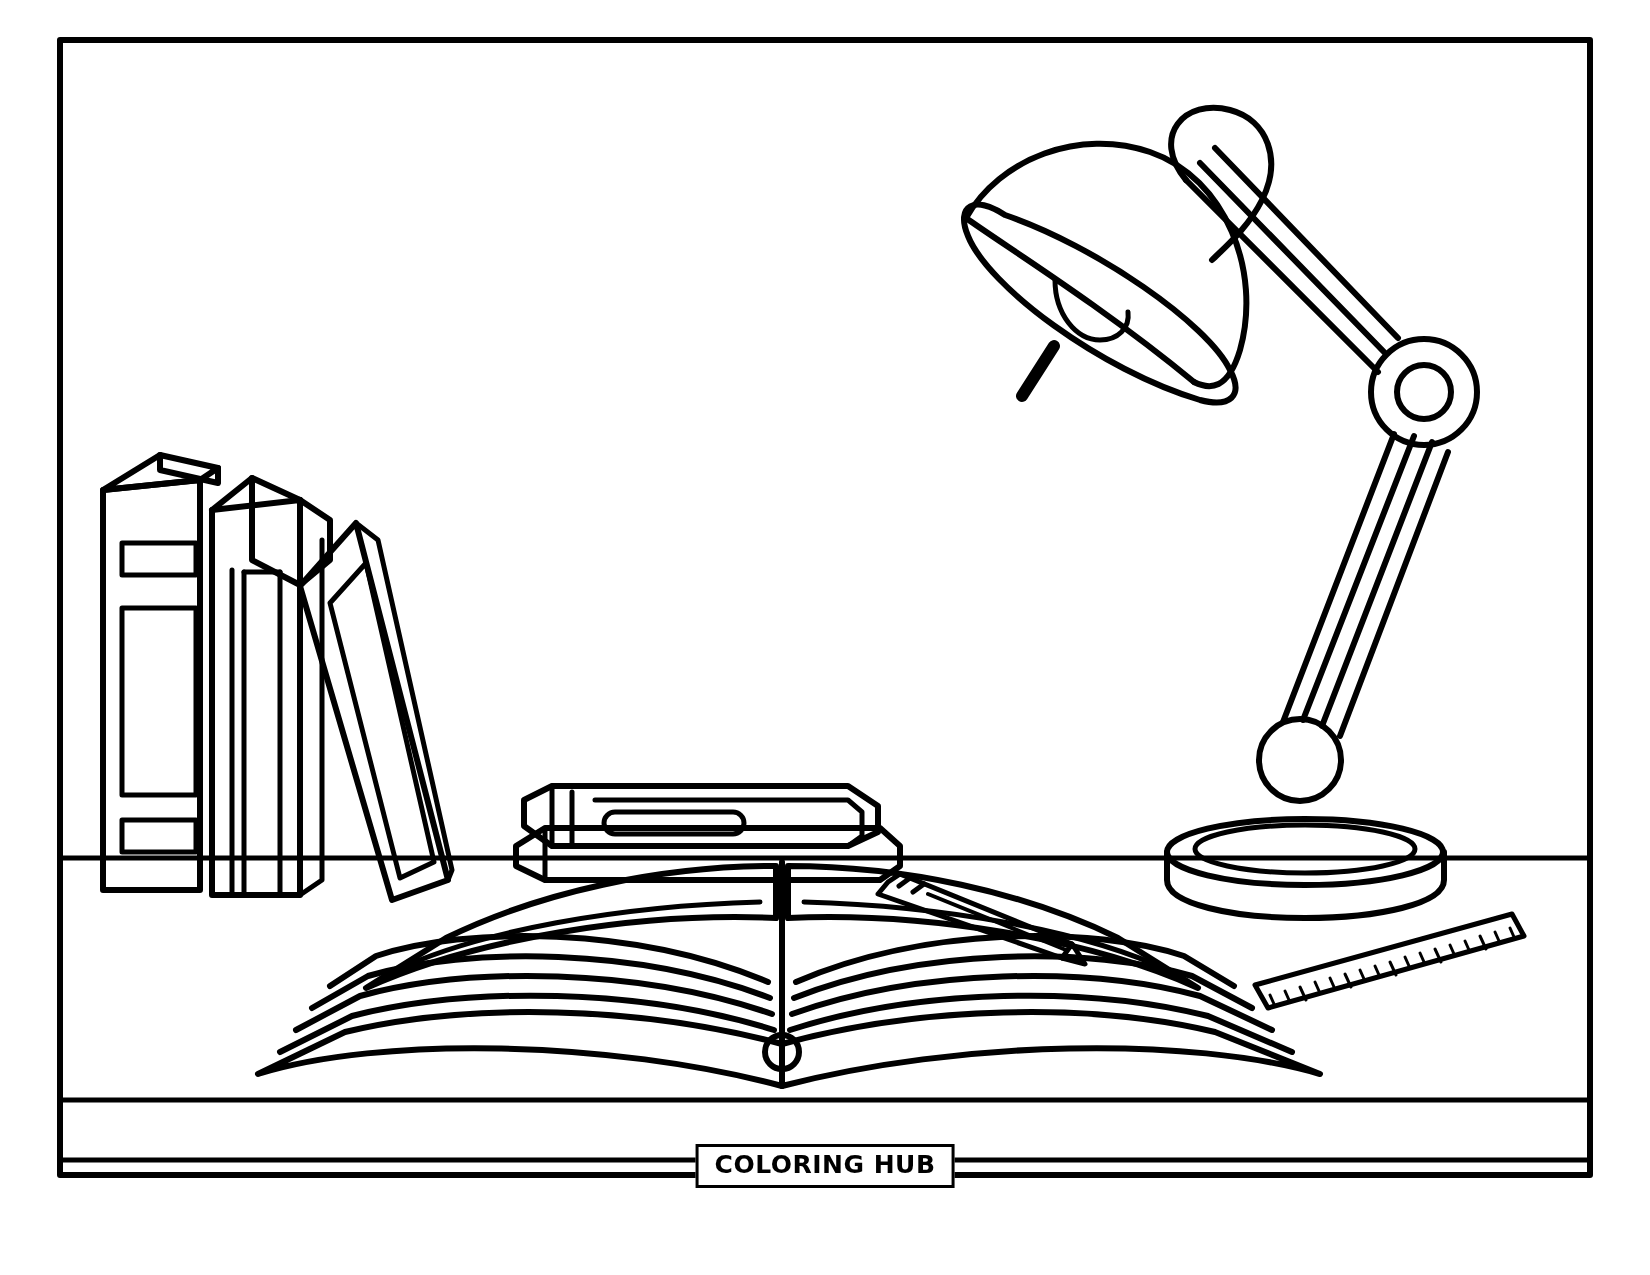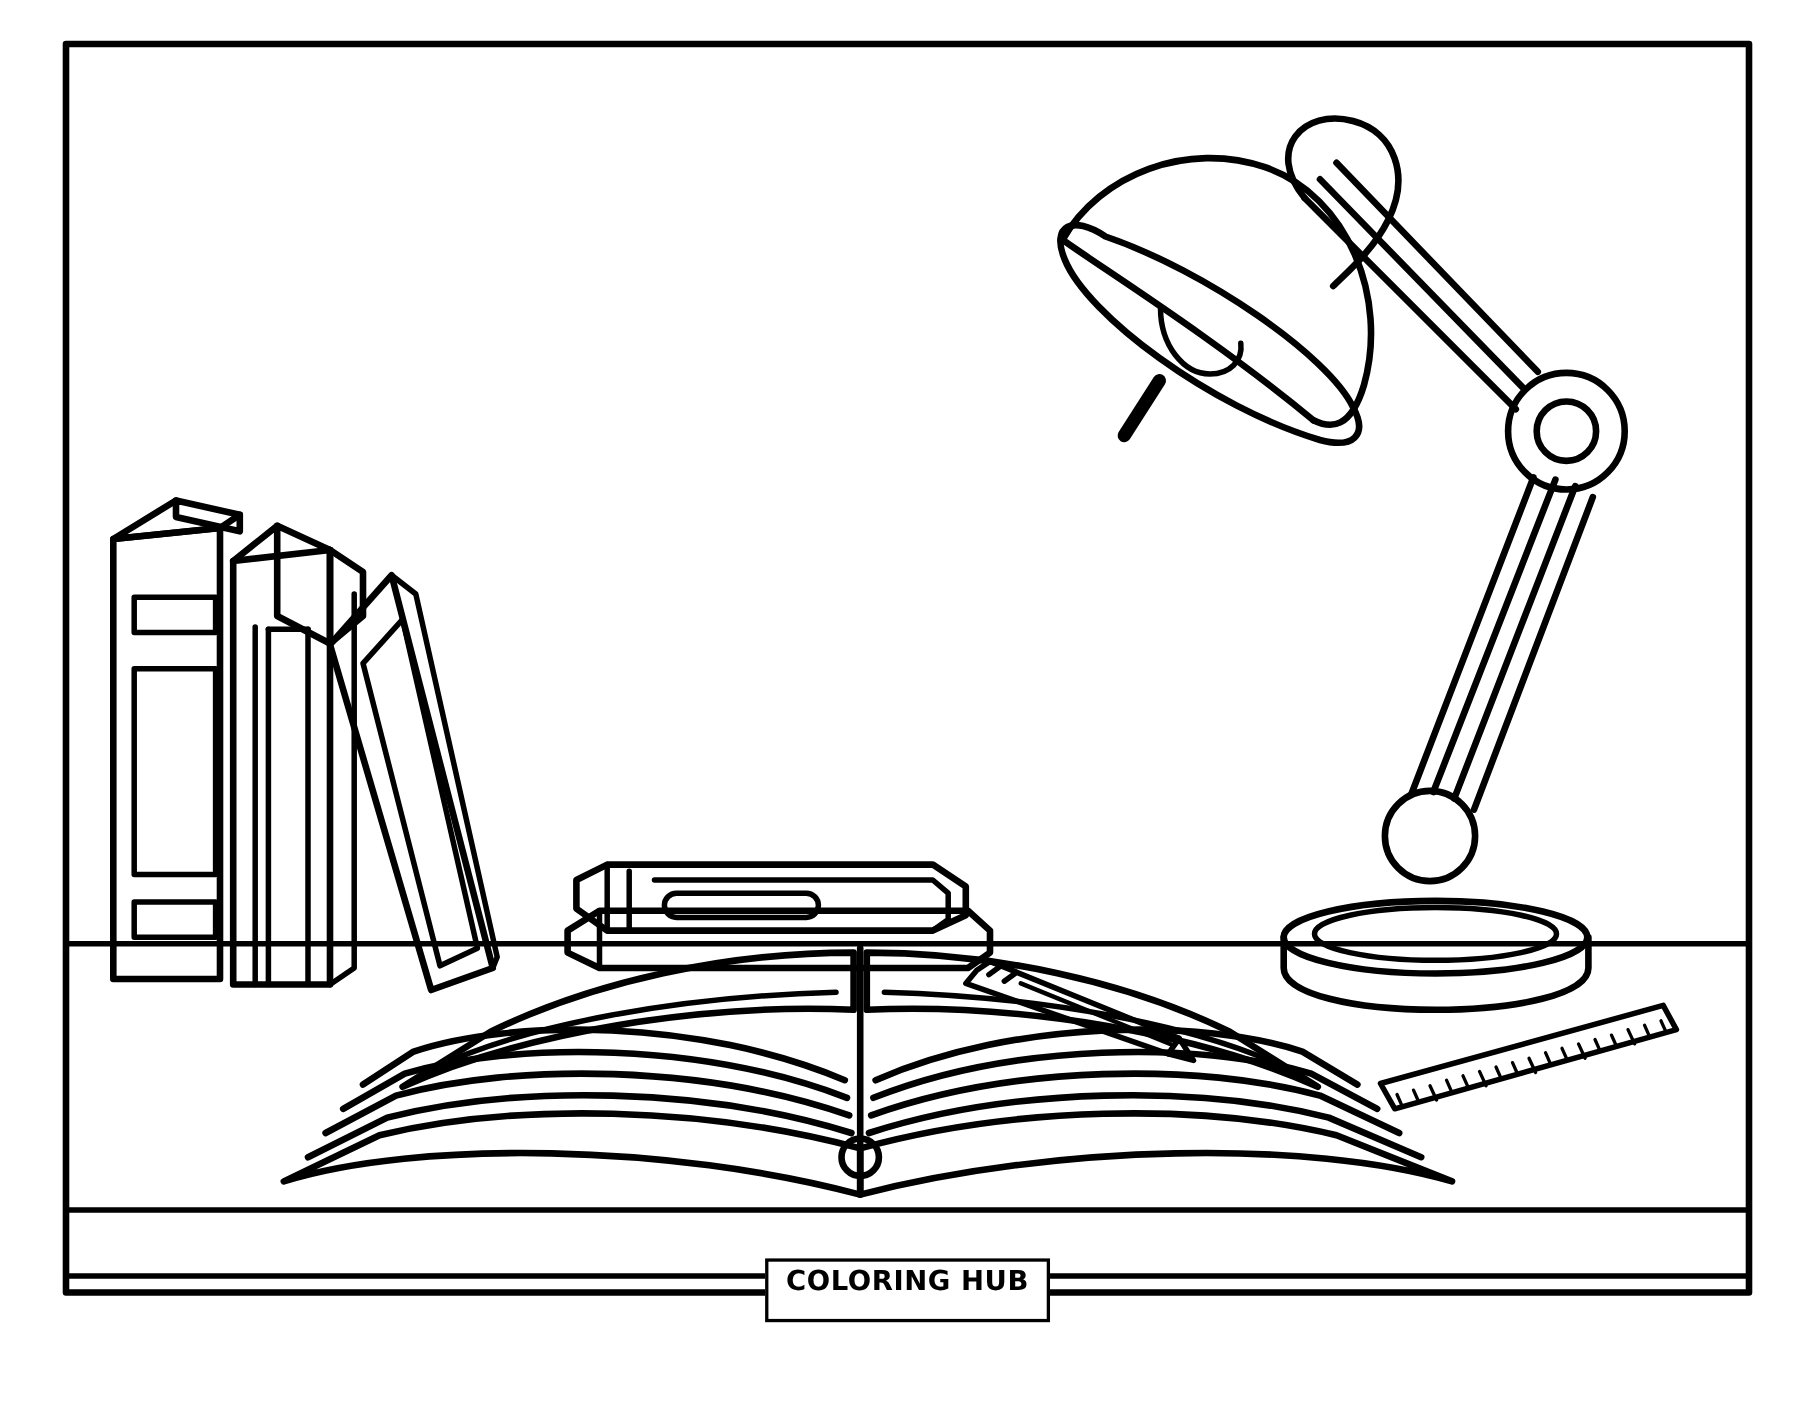--- a/index.html
+++ b/index.html
@@ -25,21 +25,21 @@
     width: 1650px;
     height: 1275px;
   }
   .wm-box {
     position: absolute;
     left: 50%;
     top: 1144px;
     transform: translateX(-50%);
     background: #ffffff;
     border: 3px solid #000000;
-    padding: 5px 16px 22px 16px;
+    padding: 5px 16px 8px 16px;
     line-height: 1;
     z-index: 5;
   }
   .wm-text {
     font-family: "DejaVu Sans", sans-serif;
     font-weight: bold;
     font-size: 25px;
     letter-spacing: 0.5px;
     color: #000000;
     white-space: nowrap;

